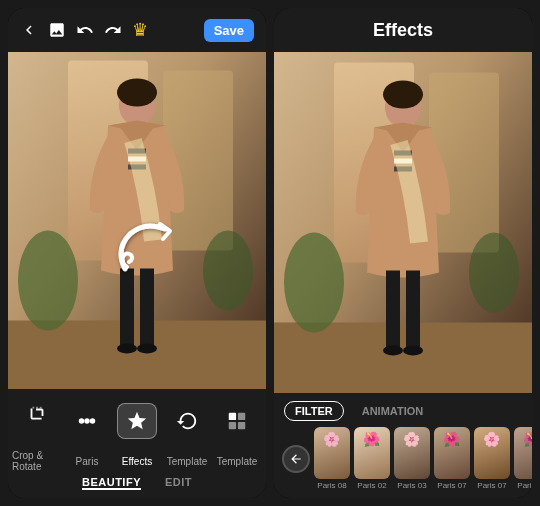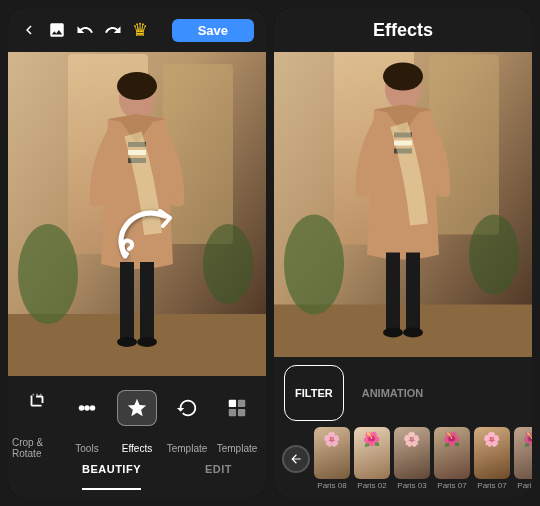--- a/index.html
+++ b/index.html
@@ -53,21 +53,21 @@
     .crown-icon {
       color: #f5c518;
       font-size: 18px;
     }
 
     .save-btn {
       background: #3b8fff;
       color: #fff;
       border: none;
       border-radius: 6px;
-      padding: 4px 26px;
+      padding: 4px 10px;
       font-size: 13px;
       font-weight: 600;
       cursor: pointer;
     }
 
     .photo-area {
       flex: 1;
       background: #4a3728;
       position: relative;
       overflow: hidden;
@@ -141,22 +141,21 @@
       margin-top: 4px;
       padding-bottom: 4px;
     }
 
     .tab-btn {
       color: #888;
       font-size: 11px;
       font-weight: 600;
       letter-spacing: 0.5px;
       cursor: pointer;
-      padding-bottom: 13px;
-      margin-left: 40px;
+      padding-bottom: 0;
     }
 
     .tab-btn.active {
       color: #fff;
       border-bottom: 2px solid #fff;
     }
 
     
     .arrow-annotation {
       position: absolute;
@@ -208,21 +207,21 @@
 
     .filter-tab-row {
       display: flex;
       gap: 0;
       padding: 8px 10px 6px;
       align-items: center;
       gap: 8px;
     }
 
     .filter-tab {
-      padding: 21px 10px;
+      padding: 3px 10px;
       border-radius: 12px;
       font-size: 11px;
       font-weight: 600;
       cursor: pointer;
     }
 
     .filter-tab.active {
       border: 1.5px solid #fff;
       color: #fff;
     }
@@ -424,21 +423,21 @@
       </div>
 
       <div class="tool-item">
         <div class="tool-icon-wrap">
           <svg viewBox="0 0 24 24" fill="white" width="22" height="22">
             <circle cx="12" cy="12" r="3"></circle>
             <circle cx="6" cy="12" r="3"></circle>
             <circle cx="18" cy="12" r="3"></circle>
           </svg>
         </div>
-        <span class="tool-label">Tools</span>
+        <span class="tool-label">Paris</span>
       </div>
 
       <div class="tool-item active">
         <div class="tool-icon-wrap active">
           <svg viewBox="0 0 24 24" fill="white" width="22" height="22">
             <path d="M12 2L9.19 8.63 2 9.24l5.46 4.73-1.64 7.03L12 17.27l6.18 3.73-1.64-7.03L22 9.24l-7.19-.61z"></path>
           </svg>
         </div>
         <span class="tool-label">Effects</span>
       </div>

